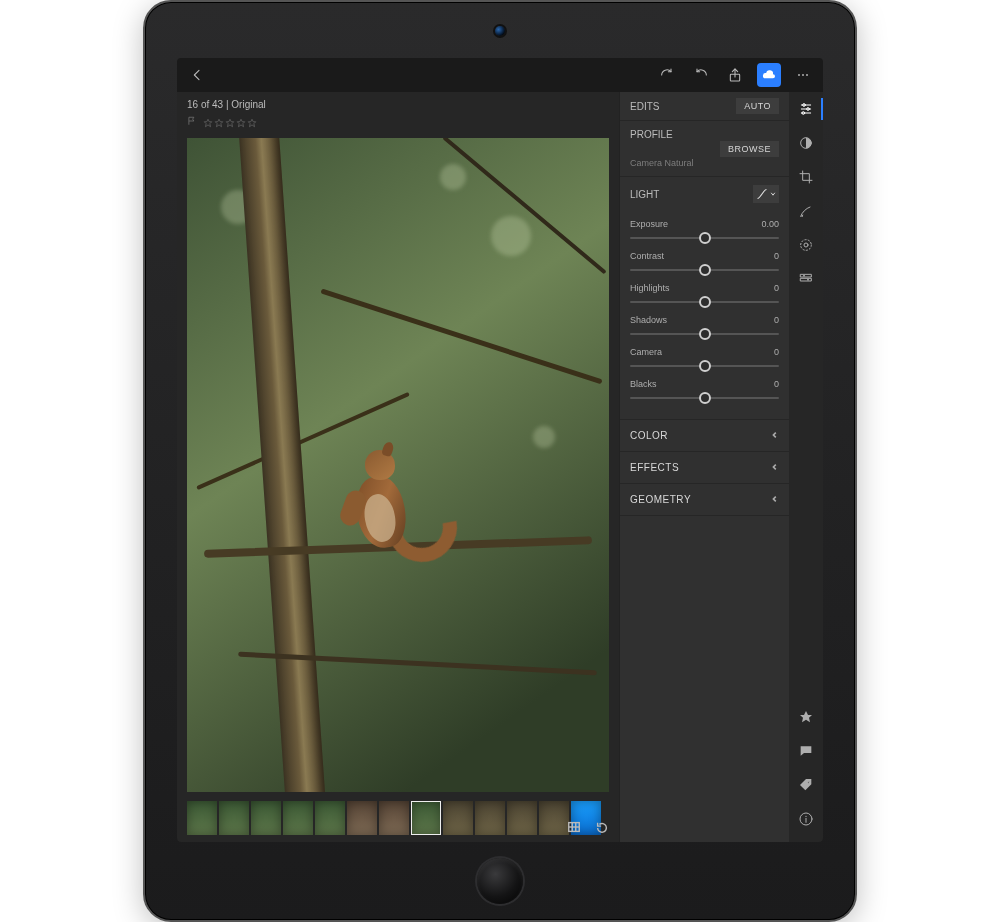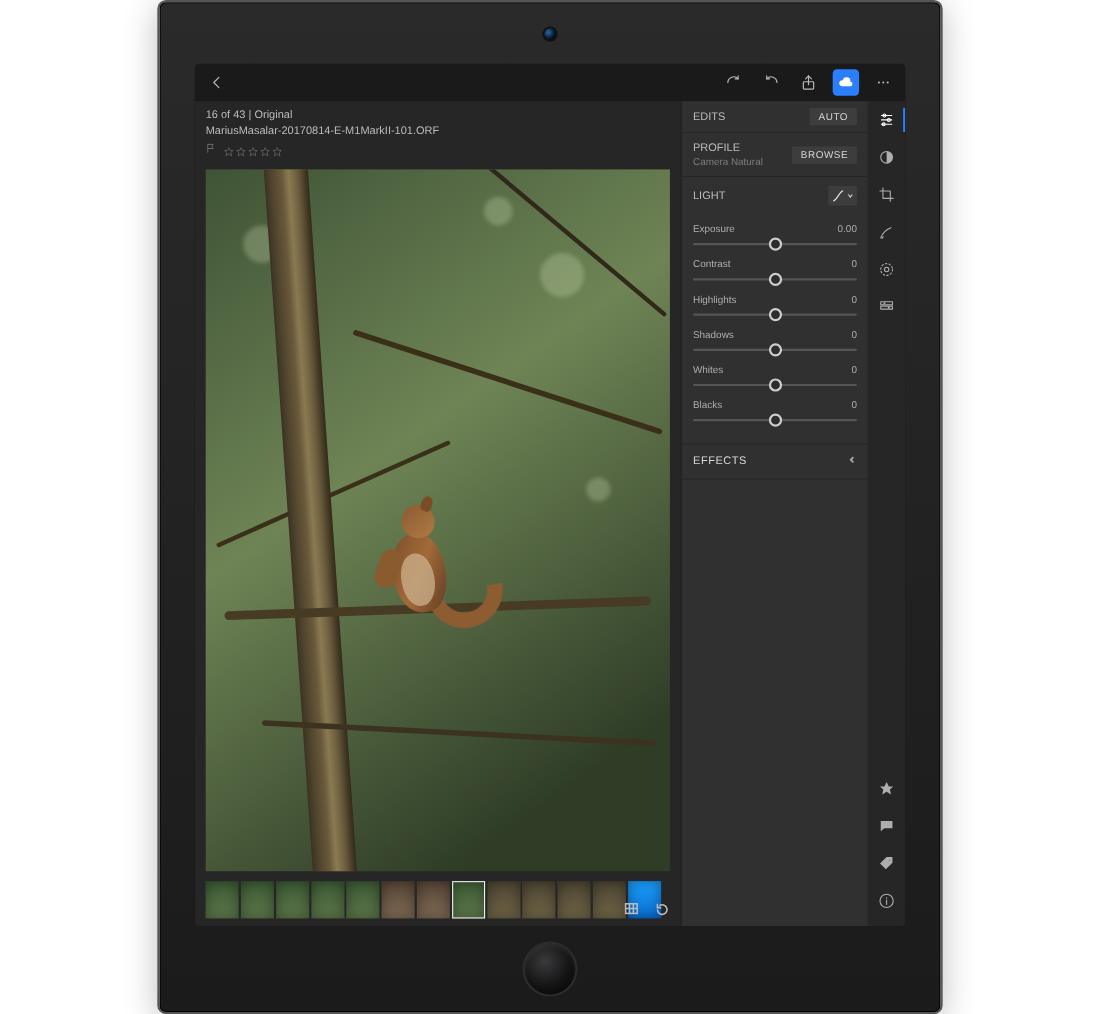--- a/index.html
+++ b/index.html
@@ -11,21 +11,21 @@
     overflow: hidden;
   }
 
   
   .ipad {
     position: absolute;
     left: 143px; top: 0;
     width: 714px; height: 922px;
     background: linear-gradient(#2a2a2b,#1b1b1c);
     border: 2px solid #555;
-    border-radius: 8px;
+    border-radius: 28px;
     box-shadow: 0 0 0 1px #000 inset, 0 6px 30px rgba(0,0,0,.25);
   }
   .ipad:before { 
     content:"";
     position:absolute; left:50%; top:24px; transform:translateX(-50%);
     width:10px;height:10px;border-radius:50%;
     background: radial-gradient(circle at 35% 35%, #2a66aa 0%, #0b2444 50%, #000 80%);
     box-shadow: 0 0 0 2px #111;
   }
   .ipad .home {
@@ -142,21 +142,21 @@
   }
   .panel-row {
     display:flex; align-items:center; justify-content:space-between;
     padding:8px 10px; border-bottom:1px solid #262626;
   }
   .panel-row.small { padding:6px 10px;gap:24px; }
   .panel-row .btn {
     background:#3d3d3d; padding:3px 8px; font-size:9px; color:#d6d6d6;
     letter-spacing:.5px; cursor:pointer;
   }
-  .sublabel { color:#7d7d7d; font-size:9px; margin-top:2px;}
+  .sublabel { color:#7d7d7d; font-size:9px; margin-top:18px;}
   .section-head {
     padding:10px 10px; font-size:10px; letter-spacing:.5px; color:#d8d8d8;
     border-bottom:1px solid #262626; display:flex; justify-content:space-between; align-items:center;
     cursor:pointer;
   }
   .section-head .chev svg{width:8px;height:8px;stroke:#aaa;fill:none;stroke-width:2;}
   .curve-btn {
     width:26px;height:18px;background:#3d3d3d;display:flex;align-items:center;justify-content:center;gap:2px;
     cursor:pointer;
   }
@@ -234,21 +234,20 @@
             <circle cx="18" cy="12" r="1.4" fill="currentColor" stroke="none"></circle>
           </svg>
       </div>
     </div>
 
     <div class="body">
 
       <div class="left">
         <div class="meta">
           <div>16 of 43 | Original</div>
-          <div>MariusMasalar-20170814-E-M1MarkII-101.ORF</div>
           <div class="flags">
             <span>
               <svg viewBox="0 0 16 16">
                   <path d="M3 2v12M3 2h8l-2 3 2 3H3" stroke="#777" fill="none" stroke-width="1.2"></path>
                 </svg>
             </span>
             <span class="stars">
               <svg viewBox="0 0 16 16">
                   <polygon points="8,2 10,6 14,6 11,9 12,14 8,11 4,14 5,9 2,6 6,6"></polygon>
                 </svg>
@@ -379,42 +378,54 @@
                 <span>Shadows</span>
                 <span>0</span>
               </div>
               <div class="track">
                 <div class="tick"></div>
                 <div class="knob" style="left:50%"></div>
               </div>
             </div>
             <div class="slider">
               <div class="lab">
-                <span>Whites</span>
+                <span>Camera</span>
                 <span>0</span>
               </div>
               <div class="track">
                 <div class="tick"></div>
                 <div class="knob" style="left:50%"></div>
               </div>
             </div>
             <div class="slider">
               <div class="lab">
                 <span>Blacks</span>
                 <span>0</span>
               </div>
               <div class="track">
                 <div class="tick"></div>
                 <div class="knob" style="left:50%"></div>
               </div>
             </div>
           </div>
 
         <div class="section-head">
+          <span>COLOR</span>
+          <span class="chev"><svg viewBox="0 0 10 10">
+                <polyline points="6 2 3 5 6 8"></polyline>
+              </svg></span>
+        </div>
+        <div class="section-head">
           <span>EFFECTS</span>
+          <span class="chev"><svg viewBox="0 0 10 10">
+                <polyline points="6 2 3 5 6 8"></polyline>
+              </svg></span>
+        </div>
+        <div class="section-head">
+          <span>GEOMETRY</span>
           <span class="chev"><svg viewBox="0 0 10 10">
                 <polyline points="6 2 3 5 6 8"></polyline>
               </svg></span>
         </div>
       </div>
 
       <div class="rail">
         <div class="indicator"></div>
         <div class="ri active">
           <svg viewBox="0 0 24 24">

